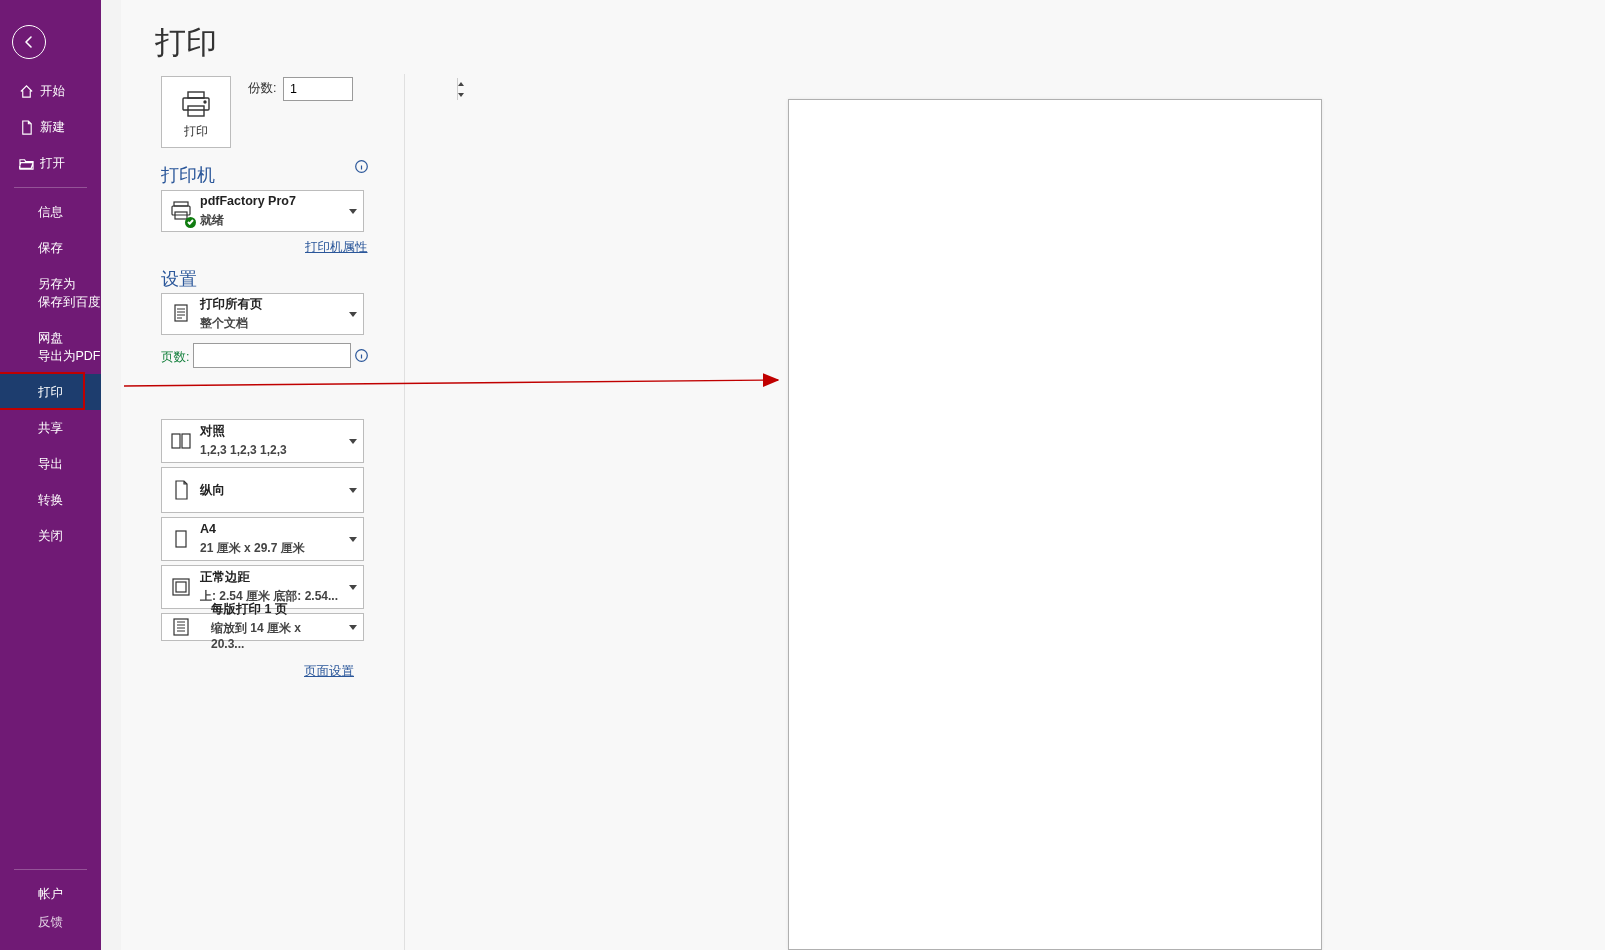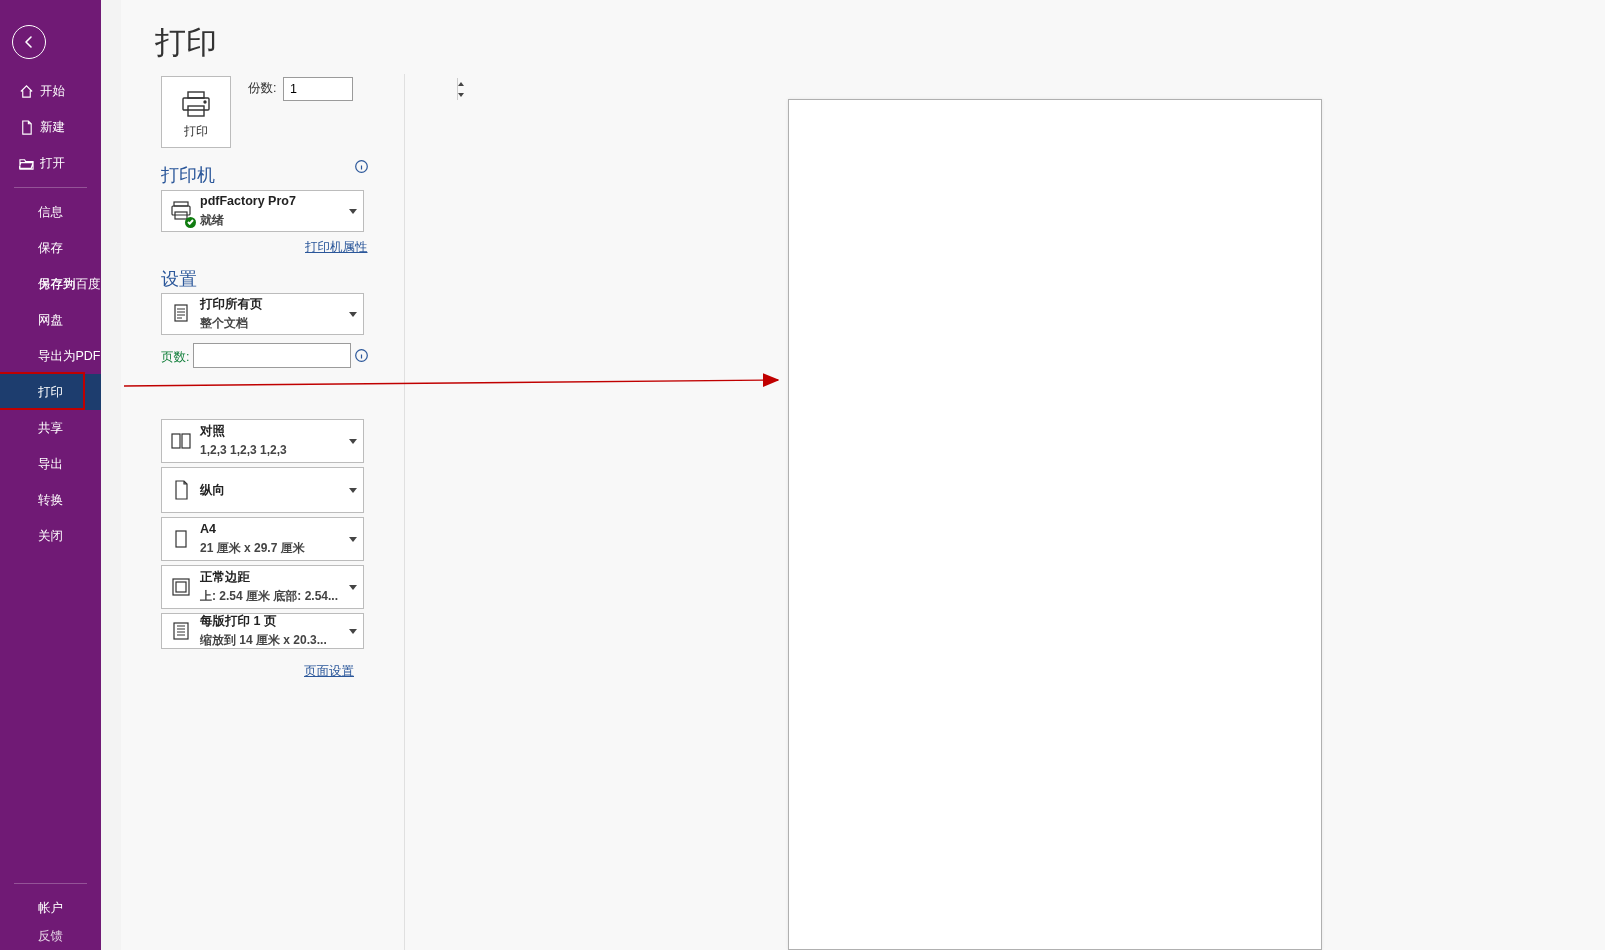--- a/index.html
+++ b/index.html
@@ -47,30 +47,30 @@
   .nav-item {
     height:36px; line-height:36px;
     padding-left:18px;
     font-size:12.5px;
     cursor:pointer;
     display:flex; align-items:center; gap:6px;
     color:#fff;
   }
   .nav-item .ico { width:16px; height:16px; display:inline-flex; align-items:center; justify-content:center; }
   .nav-item .ico svg { width:15px; height:15px; stroke:#fff; fill:none; stroke-width:1.2; }
-  .nav-item.sub { padding-left:38px;align-items:flex-end; }
+  .nav-item.sub { padding-left:38px; }
   .nav-item.selected {
     background:#1d3d6e;
   }
   .nav-sep {
     border-top:1px solid rgba(255,255,255,.25);
     margin:6px 14px;
   }
   .nav-bottom {
-    position:absolute; bottom:0; left:0; right:0;
+    position:absolute; bottom:14px; left:0; right:0;
     padding-bottom:4px;
   }
 
   
   .nav-highlight {
     position:absolute;
     left:10px; width:113px;
     border:2px solid #c00000;
     height:38px;
     pointer-events:none;
@@ -159,21 +159,21 @@
   .pages-label   { position:absolute; left:40px; top:349px; font-size:12.5px; color:#15803d; }
   .pages-input   { position:absolute; left:72px; top:343px;  width:158px; height:25px; border:1px solid #9b9b9b; background:#fff; padding:0 6px; font-size:12.5px; outline:none; }
   .pages-info    { position:absolute; left:234px; top:349px; width:13px; height:13px; cursor:pointer; }
   .pages-info svg{ width:13px; height:13px; stroke:#2b579a; fill:none; stroke-width:1.2; }
 
   .opt-sides     { position:absolute; left:40px; top:371px;  width:203px; height:44px; }
   .opt-collate   { position:absolute; left:40px; top:419px;  width:203px; height:44px; }
   .opt-orient    { position:absolute; left:40px; top:467px;  width:203px; height:46px; }
   .opt-size      { position:absolute; left:40px; top:517px;  width:203px; height:44px; }
   .opt-margin    { position:absolute; left:40px; top:565px;  width:203px; height:44px; }
-  .opt-per       { position:absolute; left:40px; top:613px;  width:203px; height:36px; }
+  .opt-per       { position:absolute; left:40px; top:613px;  width:203px; height:28px;gap:11px; }
 
   .page-setup-link { position:absolute; left:183px; top:663px; font-size:12.5px; color:#2b579a; text-decoration:underline; cursor:pointer; }
 
   
   .vdivider {
     position:absolute; left:283px; top:74px; bottom:0;
     width:1px; background:#e0e0e0;
   }
 
   

